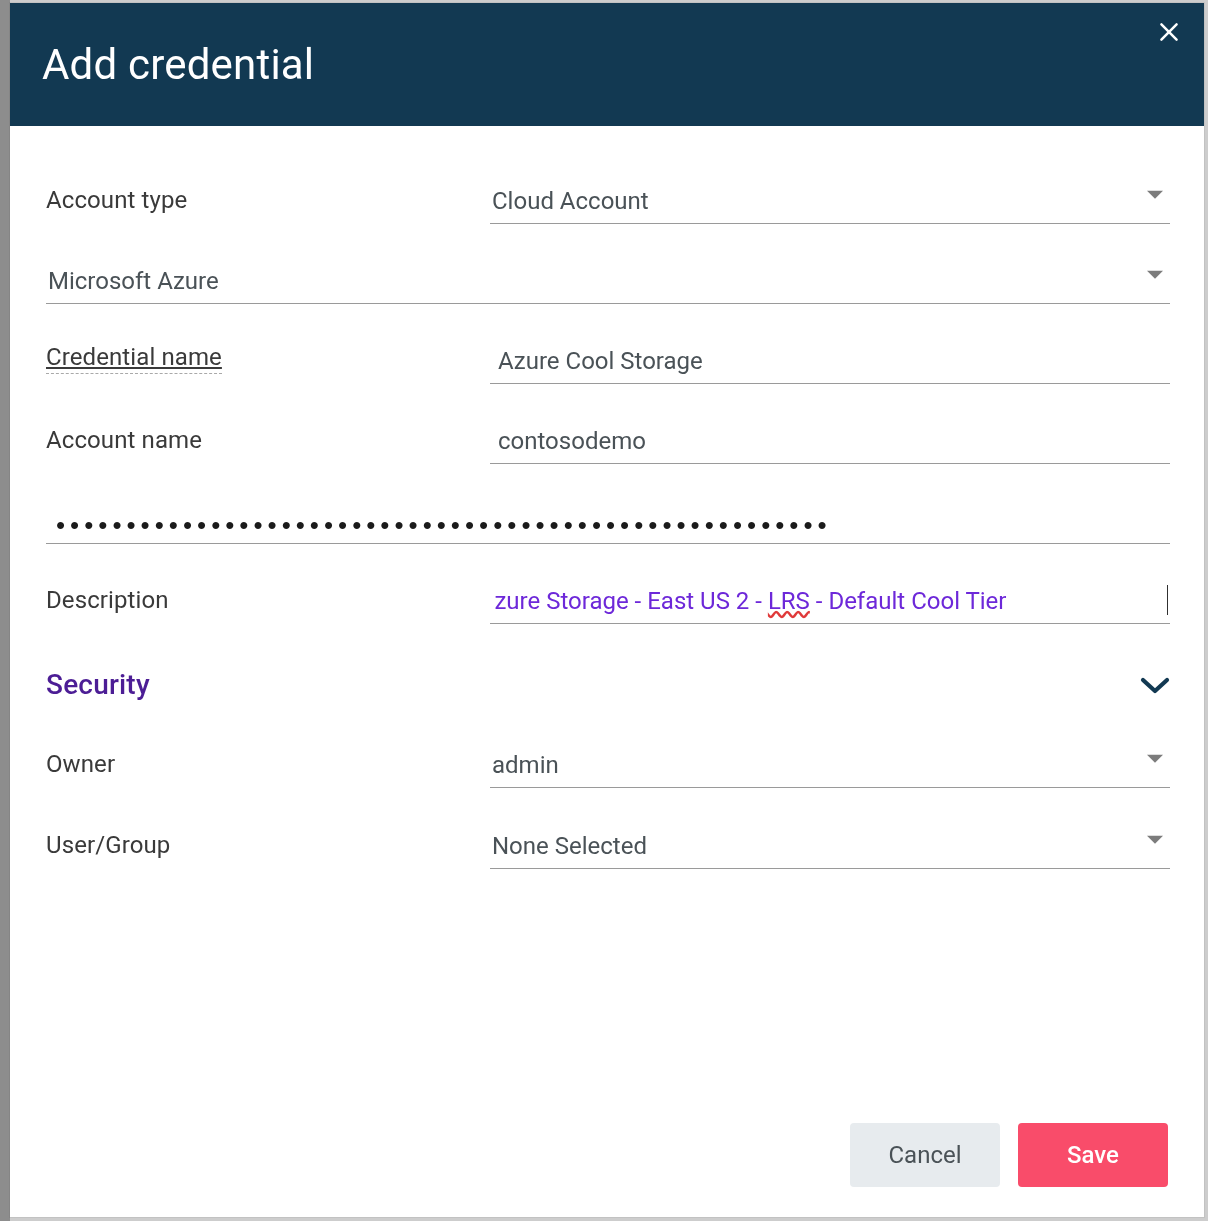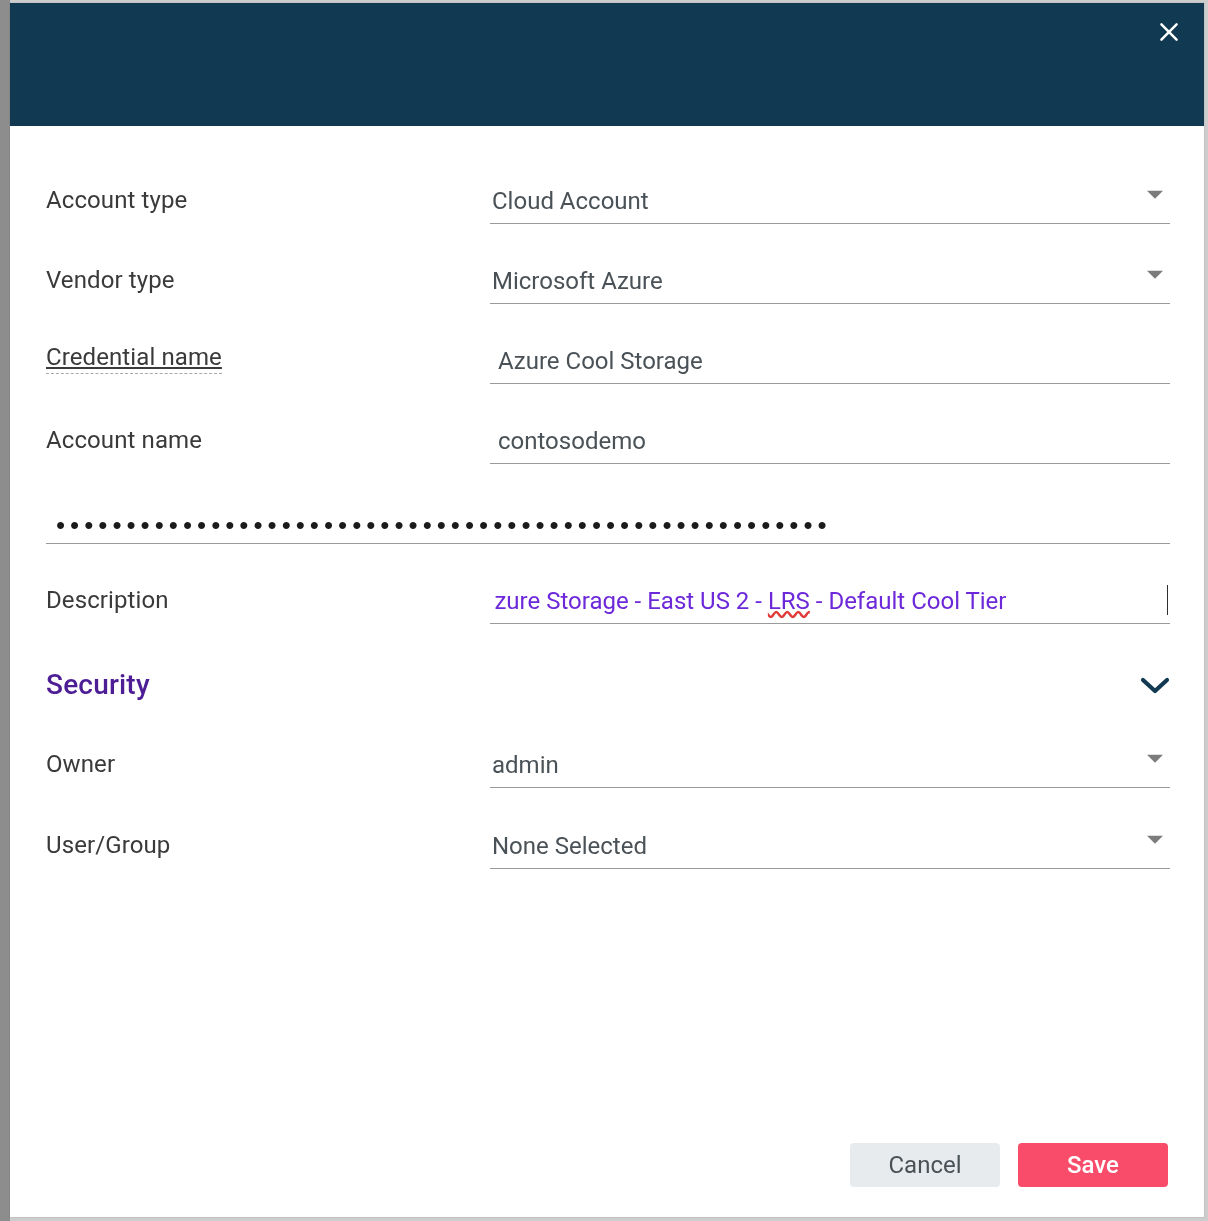--- a/index.html
+++ b/index.html
@@ -159,41 +159,42 @@
     .section-caret { color: #123952; line-height: 0; }
     .after-section .form-row { min-height: 74px; padding-top: 30px; }
     .modal-footer {
       flex: 0 0 auto;
       display: flex;
       justify-content: flex-end;
       gap: 18px;
       padding: 0 36px 30px 36px;
     }
     .btn {
-      height: 44px;
+      height: 64px;
       min-width: 150px;
       padding: 0 30px;
       font-size: 24px;
       border: none;
       border-radius: 4px;
       cursor: pointer;
       font-family: inherit;
     }
     .btn-secondary { background: #e7ebee; color: #4a5257; }
     .btn-primary   { background: #f94c6a; color: #ffffff; font-weight: 500; }
     .caret { position: absolute; right: 2px; top: 4px; bottom: 9px; width: 1.5px; background: #303030; }
   </style>
 </head>
 <body>
 
 <div class="left-rail"></div>
 
 <div class="modal">
 
   <div class="modal-header">
+    <h1 class="modal-title">Add credential</h1>
     <span class="close-btn">
       <svg width="26" height="26" viewBox="0 0 24 24" fill="none" stroke="currentColor" stroke-width="2.3" stroke-linecap="round">
           <line x1="5" y1="5" x2="19" y2="19"></line>
           <line x1="19" y1="5" x2="5" y2="19"></line>
         </svg>
     </span>
   </div>
 
   <div class="modal-body">
 
@@ -205,21 +206,20 @@
         </select>
         <span class="chevron-small">
           <svg width="18" height="12" viewBox="0 0 18 12">
               <path d="M1 2 L9 10 L17 2 Z" fill="currentColor"></path>
             </svg>
         </span>
       </div>
     </div>
 
     <div class="form-row">
-      <div class="form-label"><span class="label-inner">Vendor type</span></div>
       <div class="form-control select-wrap">
         <select class="select">
           <option>Microsoft Azure</option>
         </select>
         <span class="chevron-small">
           <svg width="18" height="12" viewBox="0 0 18 12">
               <path d="M1 2 L9 10 L17 2 Z" fill="currentColor"></path>
             </svg>
         </span>
       </div>

